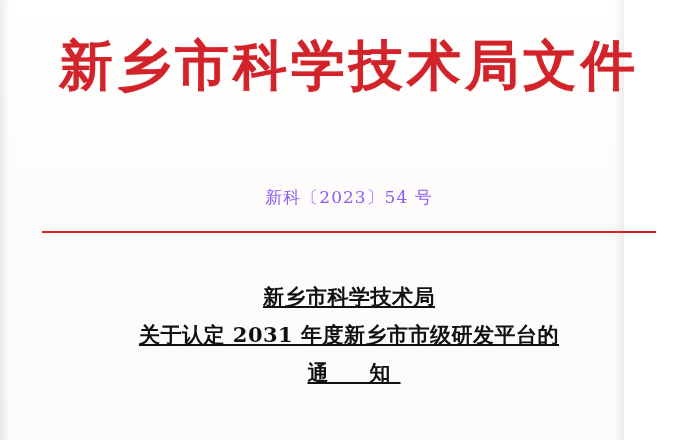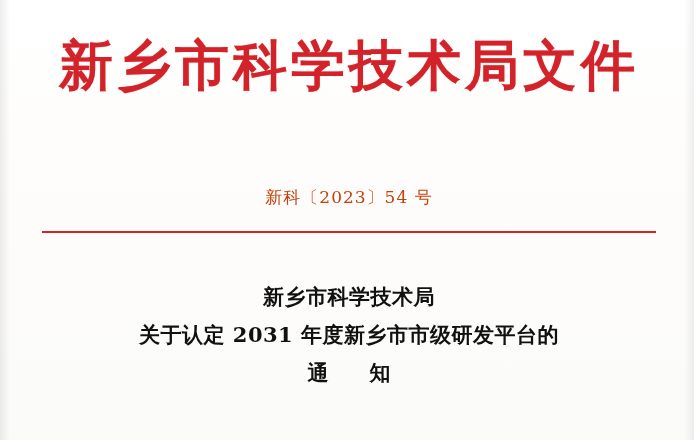--- a/index.html
+++ b/index.html
@@ -8,21 +8,21 @@
     background: #ffffff;
   }
   body {
     width: 698px;
     height: 440px;
     overflow: hidden;
     font-family: "Liberation Serif", serif;
   }
   .page {
     position: relative;
-    width: 694px;
+    width: 624px;
     height: 440px;
     background: #fdfdfb;
   }
   
   .page::before {
     content: "";
     position: absolute;
     inset: 0;
     background: linear-gradient(180deg, #ffffff 0%, #fdfcfa 45%, #fbfbf9 100%);
     pointer-events: none;
@@ -41,21 +41,21 @@
     line-height: 1.15;
     text-shadow: 0 0 1px rgba(210,35,42,0.45);
     white-space: nowrap;
   }
   .docnumber {
     position: absolute;
     top: 186px;
     left: 0;
     width: 698px;
     text-align: center;
-    color: #c2410c;
+    color: #8b5cf6;
     font-family: "DejaVu Serif", serif;
     font-size: 17px;
     letter-spacing: 1px;
     white-space: nowrap;
   }
   .redrule {
     position: absolute;
     top: 231px;
     left: 42px;
     width: 614px;
@@ -67,20 +67,21 @@
     top: 278px;
     left: 0;
     width: 698px;
     text-align: center;
     color: #111111;
     font-family: "DejaVu Serif", serif;
     font-weight: bold;
     font-size: 21px;
     line-height: 38px;
     letter-spacing: 0.5px;
+    text-decoration: underline;
   }
   .title-line {
     white-space: nowrap;
   }
   .title-line.notice {
     letter-spacing: 10px;
     padding-left: 10px;
   }
   .edge-shadow-left {
     position: absolute;

